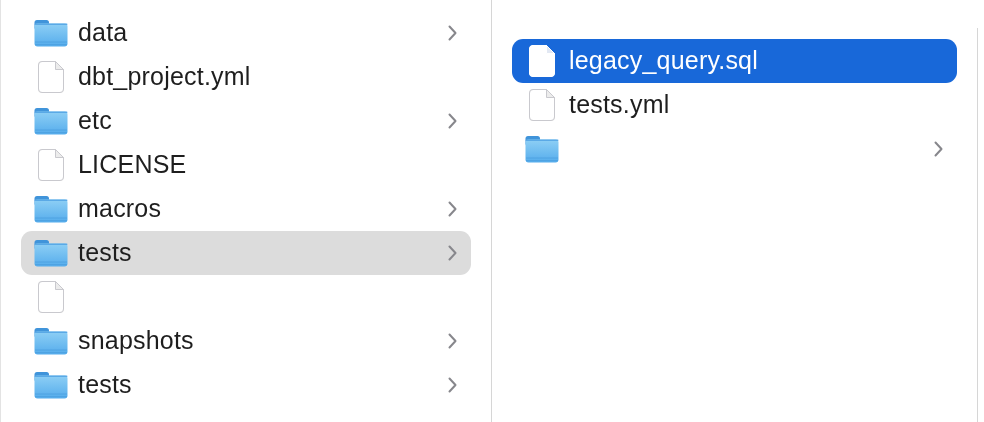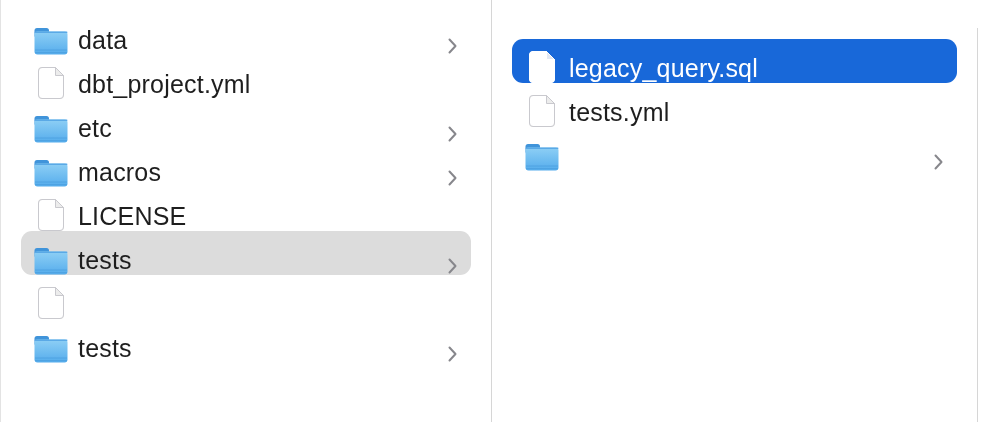--- a/index.html
+++ b/index.html
@@ -19,21 +19,21 @@
   }
   .columns{position:relative;width:984px;height:422px;}
   .col{
     position:absolute;top:0;height:422px;box-sizing:border-box;
     border-right:1px solid var(--divider);
     padding-top:11px;
   }
   .col1{left:0;width:492px;border-left:1px solid var(--edge);}
   .col2{left:492px;width:486px;margin-top:28px;}
   .row{
-    display:flex;align-items:flex-end;height:44px;
+    display:flex;align-items:center;height:44px;
     margin:0 20px;border-radius:11px;padding:0 13px;
     box-sizing:border-box;cursor:default;
   }
   .row.sel-gray{background:var(--sel-gray);}
   .row.sel-blue{background:var(--sel-blue);}
   .icon{
     flex:0 0 34px;width:34px;display:flex;align-items:center;
     justify-content:center;margin-right:10px;
   }
   .label{
@@ -105,48 +105,48 @@
     </span>
     <span class="label">etc</span>
     <span class="chevron">
       <svg width="11" height="18" viewBox="0 0 11 18">
         <polyline points="2.5,2.5 8.5,9 2.5,15.5" fill="none" stroke="#87878c" stroke-width="2" stroke-linecap="round" stroke-linejoin="round"></polyline>
       </svg>
     </span>
   </div>
       <div class="row">
     <span class="icon">
+
+      <svg class="file-svg" width="26" height="32" viewBox="0 0 26 32">
+        <path class="fold" d="M17.5,0.5 L25.5,8.5 L17.5,8.5 Z"></path>
+        <path class="page" d="M4,0.5 H17.5 L25.5,8.5 V28 a3.5,3.5 0 0 1 -3.5,3.5 H4 A3.5,3.5 0 0 1 0.5,28 V4 A3.5,3.5 0 0 1 4,0.5 Z" fill-opacity="0"></path>
+        <path d="M4,0.5 H17.5 L25.5,8.5 V28 a3.5,3.5 0 0 1 -3.5,3.5 H4 A3.5,3.5 0 0 1 0.5,28 V4 A3.5,3.5 0 0 1 4,0.5 M17.5,0.5 V8.5 H25.5" fill="none" class="page"></path>
+      </svg>
+    </span>
+    <span class="label">LICENSE</span>
+
+  </div>
+      <div class="row">
+    <span class="icon">
       <svg class="folder-svg" width="34" height="28" viewBox="0 0 34 28">
         <rect x="0.5" y="1" width="14.5" height="10" rx="2.5" fill="#4094da"></rect>
         <rect x="0.5" y="4.5" width="33" height="23" rx="3" fill="url(#folderGrad)"></rect>
         <rect x="0.5" y="4.5" width="33" height="1.6" rx="0.8" fill="#5aa9e6"></rect>
         <rect x="1" y="22.5" width="32" height="1.1" fill="#4b9fdf" opacity="0.75"></rect>
         <rect x="1" y="25" width="32" height="1.1" fill="#4b9fdf" opacity="0.75"></rect>
       </svg>
 
     </span>
     <span class="label">macros</span>
     <span class="chevron">
       <svg width="11" height="18" viewBox="0 0 11 18">
         <polyline points="2.5,2.5 8.5,9 2.5,15.5" fill="none" stroke="#87878c" stroke-width="2" stroke-linecap="round" stroke-linejoin="round"></polyline>
       </svg>
     </span>
   </div>
-      <div class="row">
-    <span class="icon">
-
-      <svg class="file-svg" width="26" height="32" viewBox="0 0 26 32">
-        <path class="fold" d="M17.5,0.5 L25.5,8.5 L17.5,8.5 Z"></path>
-        <path class="page" d="M4,0.5 H17.5 L25.5,8.5 V28 a3.5,3.5 0 0 1 -3.5,3.5 H4 A3.5,3.5 0 0 1 0.5,28 V4 A3.5,3.5 0 0 1 4,0.5 Z" fill-opacity="0"></path>
-        <path d="M4,0.5 H17.5 L25.5,8.5 V28 a3.5,3.5 0 0 1 -3.5,3.5 H4 A3.5,3.5 0 0 1 0.5,28 V4 A3.5,3.5 0 0 1 4,0.5 M17.5,0.5 V8.5 H25.5" fill="none" class="page"></path>
-      </svg>
-    </span>
-    <span class="label">LICENSE</span>
-
-  </div>
       <div class="row sel-gray">
     <span class="icon">
       <svg class="folder-svg" width="34" height="28" viewBox="0 0 34 28">
         <rect x="0.5" y="1" width="14.5" height="10" rx="2.5" fill="#4094da"></rect>
         <rect x="0.5" y="4.5" width="33" height="23" rx="3" fill="url(#folderGrad)"></rect>
         <rect x="0.5" y="4.5" width="33" height="1.6" rx="0.8" fill="#5aa9e6"></rect>
         <rect x="1" y="22.5" width="32" height="1.1" fill="#4b9fdf" opacity="0.75"></rect>
         <rect x="1" y="25" width="32" height="1.1" fill="#4b9fdf" opacity="0.75"></rect>
       </svg>
 
@@ -161,20 +161,38 @@
       <div class="row">
     <span class="icon">
 
       <svg class="file-svg" width="26" height="32" viewBox="0 0 26 32">
         <path class="fold" d="M17.5,0.5 L25.5,8.5 L17.5,8.5 Z"></path>
         <path class="page" d="M4,0.5 H17.5 L25.5,8.5 V28 a3.5,3.5 0 0 1 -3.5,3.5 H4 A3.5,3.5 0 0 1 0.5,28 V4 A3.5,3.5 0 0 1 4,0.5 Z" fill-opacity="0"></path>
         <path d="M4,0.5 H17.5 L25.5,8.5 V28 a3.5,3.5 0 0 1 -3.5,3.5 H4 A3.5,3.5 0 0 1 0.5,28 V4 A3.5,3.5 0 0 1 4,0.5 M17.5,0.5 V8.5 H25.5" fill="none" class="page"></path>
       </svg>
     </span>
 
+  </div>
+      <div class="row">
+    <span class="icon">
+      <svg class="folder-svg" width="34" height="28" viewBox="0 0 34 28">
+        <rect x="0.5" y="1" width="14.5" height="10" rx="2.5" fill="#4094da"></rect>
+        <rect x="0.5" y="4.5" width="33" height="23" rx="3" fill="url(#folderGrad)"></rect>
+        <rect x="0.5" y="4.5" width="33" height="1.6" rx="0.8" fill="#5aa9e6"></rect>
+        <rect x="1" y="22.5" width="32" height="1.1" fill="#4b9fdf" opacity="0.75"></rect>
+        <rect x="1" y="25" width="32" height="1.1" fill="#4b9fdf" opacity="0.75"></rect>
+      </svg>
+
+    </span>
+    <span class="label">snapshots</span>
+    <span class="chevron">
+      <svg width="11" height="18" viewBox="0 0 11 18">
+        <polyline points="2.5,2.5 8.5,9 2.5,15.5" fill="none" stroke="#87878c" stroke-width="2" stroke-linecap="round" stroke-linejoin="round"></polyline>
+      </svg>
+    </span>
   </div>
       <div class="row">
     <span class="icon">
       <svg class="folder-svg" width="34" height="28" viewBox="0 0 34 28">
         <rect x="0.5" y="1" width="14.5" height="10" rx="2.5" fill="#4094da"></rect>
         <rect x="0.5" y="4.5" width="33" height="23" rx="3" fill="url(#folderGrad)"></rect>
         <rect x="0.5" y="4.5" width="33" height="1.6" rx="0.8" fill="#5aa9e6"></rect>
         <rect x="1" y="22.5" width="32" height="1.1" fill="#4b9fdf" opacity="0.75"></rect>
         <rect x="1" y="25" width="32" height="1.1" fill="#4b9fdf" opacity="0.75"></rect>
       </svg>

